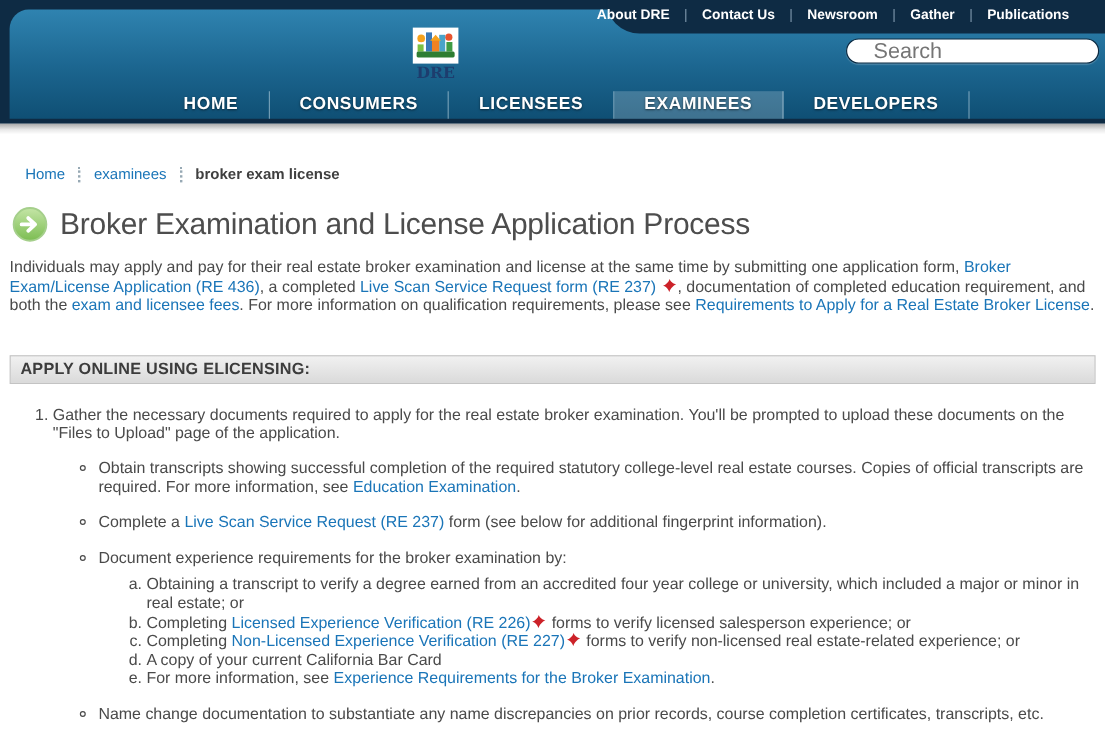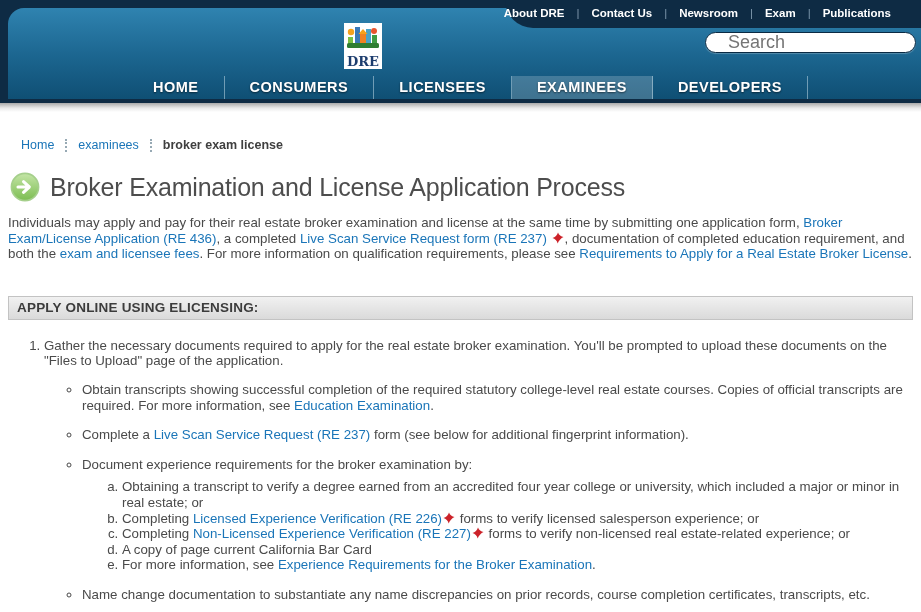--- a/index.html
+++ b/index.html
@@ -35,21 +35,21 @@
   .ca-gov {
     position:absolute; left:48px; top:48px; font-weight:bold; font-size:25px;
     color:#fff; letter-spacing:1px; text-shadow:0 1px 2px rgba(0,0,0,.4);
   }
   
   .agency { position:absolute; left:150px; top:17px; z-index:4; color:#fff; }
   .agency-line1 { font-size:14px; letter-spacing:.4px; color:#eaf3f9; }
   .agency-line2 { font-size:31px; font-weight:normal; letter-spacing:1.5px; color:#fff; margin-top:0px; }
   
   .dre-logo {
-    position:absolute; left:344px; top:23px; width:38px; height:46px;
+    position:absolute; left:344px; top:23px; width:38px; height:30px;
     background:#fff; z-index:4; text-align:center; padding-top:2px;
   }
   .dre-text { font-family:"DejaVu Serif", serif; font-weight:bold; font-size:13px; color:#1d3d6e; line-height:13px; }
   
   .search-wrap {
     position:absolute; top:32px; right:5px; width:211px; height:21px; z-index:6;
     background:#fff; border-radius:11px; display:flex; overflow:hidden;
     border:1px solid #0a2a43; box-shadow:0 1px 1px rgba(255,255,255,.25);
   }
   .search-input {
@@ -101,21 +101,21 @@
   <div class="blue-panel"></div>
   <div class="top-band"></div>
 
   <div class="top-links" id="top-links">
       <a>About DRE</a>
       <span class="tl-sep">|</span>
       <a>Contact Us</a>
       <span class="tl-sep">|</span>
       <a>Newsroom</a>
       <span class="tl-sep">|</span>
-      <a>Exam</a>
+      <a>Gather</a>
       <span class="tl-sep">|</span>
       <a>Publications</a>
     </div>
 
 
 
   <div class="dre-logo">
     <svg width="32" height="27" viewBox="0 0 32 27">
       <circle cx="4" cy="7" r="3.2" fill="#f6a21d"></circle>
       <circle cx="27" cy="6" r="3" fill="#e8542e"></circle>
@@ -185,19 +185,19 @@
         <li><span>Obtain transcripts showing successful completion of the required statutory college-level real estate courses. Copies of official transcripts are required. For more information, see </span><a class="lnk">Education Examination</a><span>.</span></li>
         <li><span>Complete a </span><a class="lnk">Live Scan Service Request (RE 237)</a><span> form (see below for additional fingerprint information).</span></li>
         <li><span>Document experience requirements for the broker examination by:</span><ol class="letter-list">
             <li><span>Obtaining a transcript to verify a degree earned from an accredited four year college or university, which included a major or minor in real estate; or</span></li>
             <li><span>Completing </span><a class="lnk">Licensed Experience Verification (RE 226)</a><span class="pdf-icon"><svg width="12" height="12" viewBox="0 0 12 12">
                   <path d="M6 .5 C6.7 2.8 9.3 4.7 11.5 4.9 C9.1 5.9 6.5 8.7 5.7 11.5 C5.1 9 2.9 6.6 .5 6.1 C3 5.3 5.4 2.9 6 .5 Z" fill="#cc2229"></path>
                 </svg></span><span> forms to verify licensed salesperson experience; or</span></li>
             <li><span>Completing </span><a class="lnk">Non-Licensed Experience Verification (RE 227)</a><span class="pdf-icon"><svg width="12" height="12" viewBox="0 0 12 12">
                   <path d="M6 .5 C6.7 2.8 9.3 4.7 11.5 4.9 C9.1 5.9 6.5 8.7 5.7 11.5 C5.1 9 2.9 6.6 .5 6.1 C3 5.3 5.4 2.9 6 .5 Z" fill="#cc2229"></path>
                 </svg></span><span> forms to verify non-licensed real estate-related experience; or</span></li>
-            <li><span>A copy of page current California Bar Card</span></li>
+            <li><span>A copy of your current California Bar Card</span></li>
             <li><span>For more information, see </span><a class="lnk">Experience Requirements for the Broker Examination</a><span>.</span></li>
           </ol></li>
         <li><span>Name change documentation to substantiate any name discrepancies on prior records, course completion certificates, transcripts, etc.</span></li>
       </ul>
   </li>
 </ol>
 
 </body></html>

